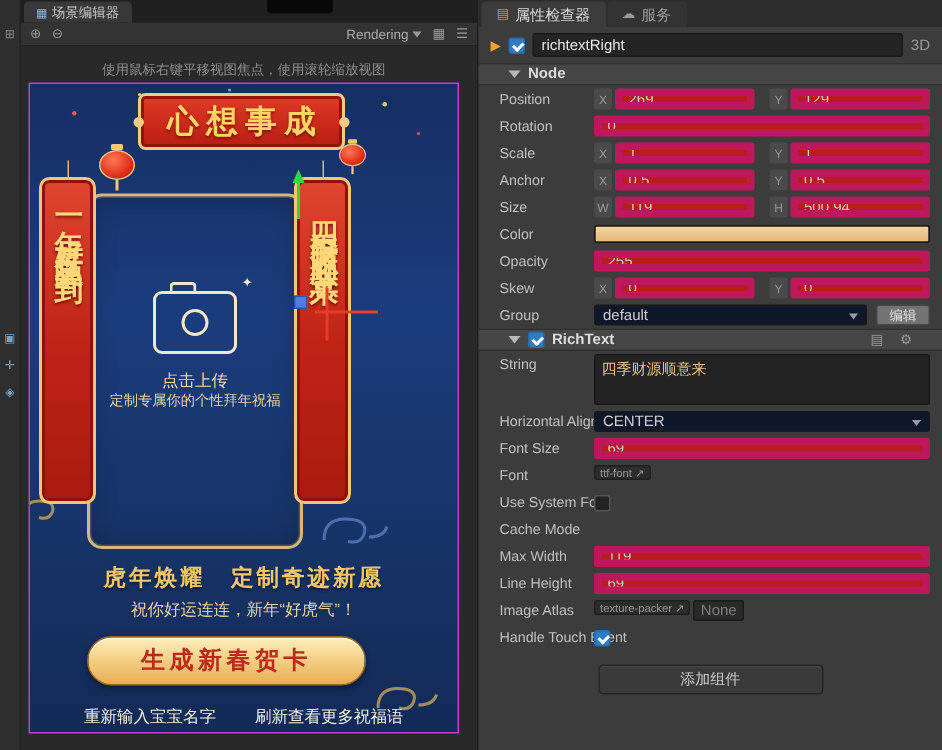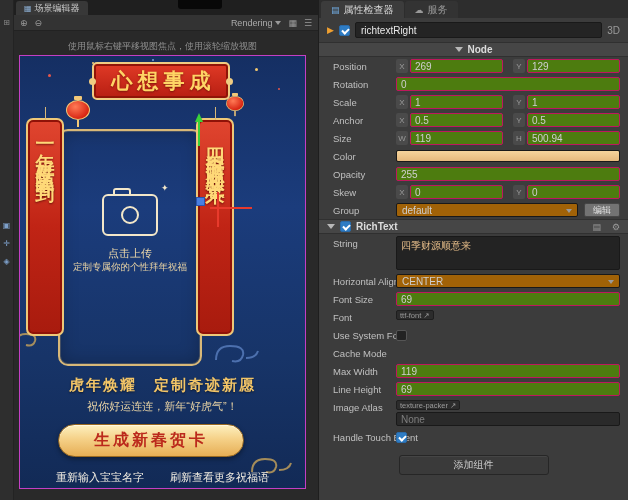--- a/index.html
+++ b/index.html
@@ -69,39 +69,39 @@
 .inspector{flex:1;background:#3c3c3c;border-left:1px solid #1e1e1e;display:flex;flex-direction:column;overflow:hidden;}
 .insp-tabs{height:18px;background:#2d2d2d;display:flex;align-items:flex-end;padding-left:2px;gap:1px;}
 .insp-tab{height:17px;display:flex;align-items:center;gap:4px;padding:0 10px;font-size:10px;color:#9a9a9a;background:#333;border-radius:3px 3px 0 0;cursor:pointer;}
 .insp-tab.active{background:#3c3c3c;color:#d8d8d8;}
 .insp-tab .tab-ic{font-size:9px;color:#6fa8dc;}
 .insp-tab .tab-ic.grey{color:#9a9a9a;}
 .node-head{height:24px;display:flex;align-items:center;gap:5px;padding:0 8px;}
 .node-ic{color:#f0a030;font-size:9px;}
 .name-input{flex:1;height:16px;background:#242424;border:1px solid #191919;border-radius:2px;color:#e8e8e8;font-size:10px;padding:0 5px;}
 .mode{color:#9a9a9a;font-size:10px;font-weight:normal;}
-.sec-head{height:15px;display:flex;align-items:center;gap:5px;padding:0 8px;background:#464646;border-top:1px solid #303030;border-bottom:1px solid #303030;cursor:pointer;justify-content:center;}
+.sec-head{height:15px;display:flex;align-items:center;gap:5px;padding:0 20px;background:#464646;border-top:1px solid #303030;border-bottom:1px solid #303030;cursor:pointer;}
 .tri{width:0;height:0;border:4px solid transparent;border-top:5px solid #b8b8b8;margin-top:4px;flex-shrink:0;}
 .sec-title{font-size:10px;font-weight:bold;color:#dcdcdc;white-space:nowrap;}
 .sec-spacer{flex:1;}
 .sec-ic{color:#9a9a9a;font-size:9px;cursor:pointer;margin-left:6px;}
 .row{display:flex;align-items:center;min-height:14px;margin:2px 8px 2px 14px;}
 .lbl{width:63px;flex-shrink:0;font-size:9.5px;color:#c0c0c0;white-space:nowrap;}
 .fields{flex:1;display:flex;align-items:center;gap:2px;min-width:0;}
 .pfx{width:12px;height:14px;background:#4a4a4a;color:#9a9a9a;font-size:8px;display:flex;align-items:center;justify-content:center;border-radius:2px;flex-shrink:0;}
-.num{flex:1;min-width:0;height:14px;background:#4d7c0f;border:1px solid #be185d;border-radius:2px;color:#cfcfcf;font-size:10px;padding:0 4px;}
+.num{flex:1;min-width:0;height:14px;background:#b91c1c;border:5px solid #be185d;border-radius:2px;color:#cfcfcf;font-size:10px;padding:0 4px;}
 .pair-gap{width:6px;flex-shrink:0;}
 .color-field{flex:1;height:12px;border-radius:2px;border:1px solid #191919;cursor:pointer;}
-.sel{flex:1;height:14px;background:#a16207;border:1px solid #191919;border-radius:2px;color:#cfcfcf;font-size:10px;display:flex;align-items:center;padding:0 16px 0 5px;position:relative;cursor:pointer;}
+.sel{flex:1;height:14px;background:#0f172a;border:1px solid #191919;border-radius:2px;color:#cfcfcf;font-size:10px;display:flex;align-items:center;padding:0 16px 0 5px;position:relative;cursor:pointer;}
 .sel::after{content:"";position:absolute;right:5px;top:5px;border:3px solid transparent;border-top:4px solid #9a9a9a;}
 .mini-btn{width:36px;height:14px;margin-left:4px;background:#737373;border:1px solid #464646;border-radius:2px;color:#e0e0e0;font-size:9px;display:flex;align-items:center;justify-content:center;cursor:pointer;flex-shrink:0;}
 textarea.str{flex:1;height:34px;background:#232323;border:1px solid #191919;border-radius:2px;color:#e6bd89;font-size:10px;padding:2px 4px;resize:none;font-family:inherit;}
 .row.tall{align-items:flex-start;}
 .row.tall .lbl{margin-top:2px;}
-.col{flex-direction:column;align-items:stretch;gap:2px;text-align:center;}
+.col{flex-direction:row;align-items:stretch;gap:2px;text-align:center;}
 .chip{align-self:flex-start;display:flex;align-items:center;gap:2px;background:#2c2c2c;border:1px solid #1e1e1e;color:#9a9a9a;font-size:7.5px;padding:0 3px;height:10px;border-radius:2px;}
 .font-field{height:14px;background:#3f7fc1;border:1px solid #2d5f94;border-radius:2px;color:#fff;font-size:10px;display:flex;align-items:center;padding:0 4px;cursor:pointer;}
 .font-field .clear{margin-left:auto;color:#ff6a55;font-weight:bold;font-size:10px;cursor:pointer;}
 .atlas-field{height:14px;background:#2a2a2a;border:1px solid #191919;border-radius:2px;color:#7e7e7e;font-size:10px;display:flex;align-items:center;padding:0 4px;}
 .cb{width:11px;height:11px;background:#232323;border:1px solid #555;border-radius:2px;position:relative;cursor:pointer;flex-shrink:0;}
 .cb.on{background:#2e7cc4;border-color:#2a6aa8;}
 .cb.on::after{content:"";position:absolute;left:2px;top:2px;width:5px;height:3px;border-left:2px solid #fff;border-bottom:2px solid #fff;transform:rotate(-45deg);}
 .add-btn{margin:9px auto 0;width:150px;height:20px;background:#3a3a3a;border:1px solid #262626;border-radius:3px;color:#ccc;font-size:10px;display:flex;align-items:center;justify-content:center;cursor:pointer;box-shadow:inset 0 1px 0 rgba(255,255,255,.06);}
 </style>
 </head>

